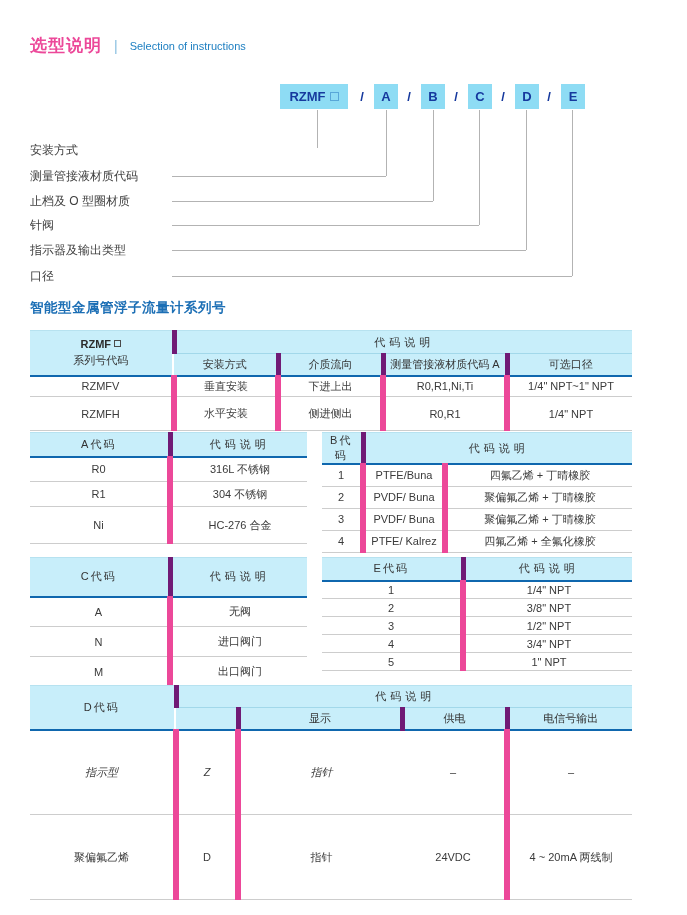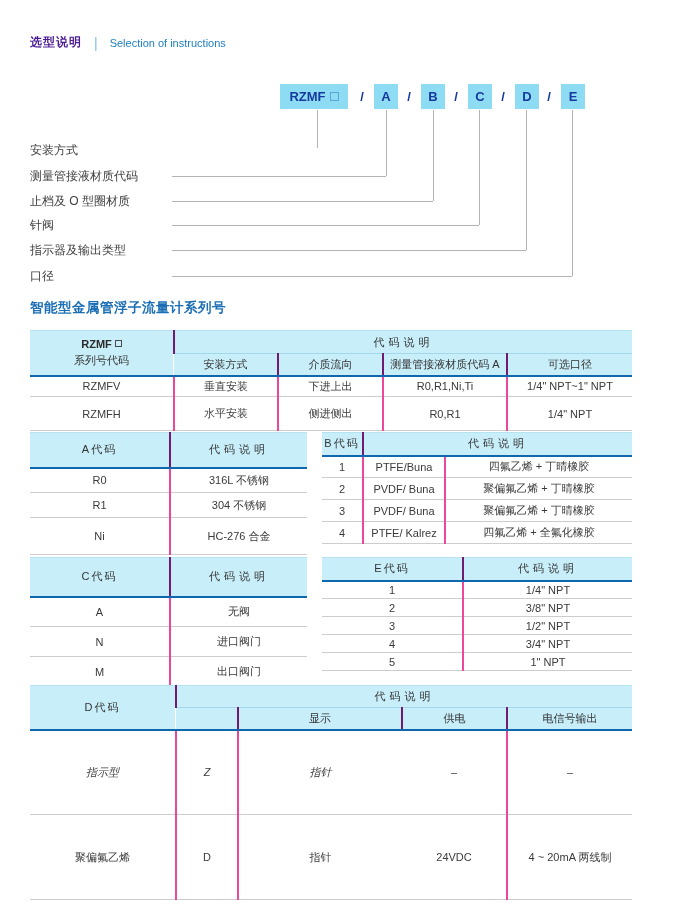--- a/index.html
+++ b/index.html
@@ -1,21 +1,21 @@
 <!DOCTYPE html>
 <html><head>
 <meta charset="utf-8">
 <style>
   * { margin:0; padding:0; box-sizing:border-box; }
   body { background:#e8e8e8; font-family:"Liberation Sans","DejaVu Sans",sans-serif; }
   .page { position:relative; width:687px; height:915px; background:#ffffff; margin:0 auto; overflow:hidden; }
 
   
   .doc-title { position:absolute; left:30px; top:34px; display:flex; align-items:center; gap:12px; }
-  .t-zh { font-size:12px; font-weight:bold; color:#4c1d95; letter-spacing:1px; }
+  .t-zh { font-size:17px; font-weight:bold; color:#ec4899; letter-spacing:1px; }
   .t-sep { font-size:14px; color:#85bcdf; font-weight:normal; }
   .t-en { font-size:11px; color:#2080c2; }
 
   
   .code-box { position:absolute; top:84px; height:25px; background:#8edcf4; color:#16399e;
               font-weight:bold; font-size:13px; display:flex; align-items:center; justify-content:center; }
   .sq { display:inline-block; width:9px; height:9px; border:1.5px solid #58a7d8; margin-left:4px; }
   .sq-dark { width:7px; height:7px; border:1px solid #4a4a4a; margin-left:3px; }
   .slash { position:absolute; top:84px; height:25px; width:12px; color:#16399e; font-weight:bold;
            font-size:13px; display:flex; align-items:center; justify-content:center; }
@@ -23,26 +23,26 @@
   .hline { position:absolute; height:1px; background:#b3b3b3; }
   .diagram-label { position:absolute; left:30px; font-size:12px; color:#3f3f3f; line-height:14px; }
 
   
   .section-title { position:absolute; left:30px; top:299px; font-size:13.5px; font-weight:bold;
                    color:#1c6fb5; letter-spacing:0.5px; }
 
   
   table.t { position:absolute; border-collapse:collapse; table-layout:fixed; font-size:11px; color:#3a3a3a; }
   .t th, .t td { padding:0 2px; text-align:center; vertical-align:middle; font-weight:normal; overflow:hidden; }
-  .t thead th { background:#c8eefa; color:#333; border-left:2px solid #701a75; border-top:1px solid #b7e2f0; }
+  .t thead th { background:#c8eefa; color:#333; border-left:5px solid #701a75; border-top:1px solid #b7e2f0; }
   .t thead tr th:first-child { border-left:none; }
   .t thead tr + tr th { border-top:1px solid #a2d8ea; }
   .t thead tr:last-child th, .t thead th.rs { border-bottom:2px solid #0f67ae; }
   .t tbody td { border-top:1px solid #cdcdcd; }
-  .t tbody td + td { border-left:2px solid #ec4899; }
+  .t tbody td + td { border-left:6px solid #ec4899; }
   .t tbody td.no-left { border-left:none; }
   .t tbody tr:last-child td { border-bottom:1px solid #cdcdcd; }
   .ls1 { letter-spacing:2px; }
   .ls3 { letter-spacing:4px; }
   .hdr-line1 { font-weight:bold; color:#2b2b2b; display:flex; align-items:center; justify-content:center; }
   .hdr-line2 { margin-top:3px; }
 </style>
 </head>
 <body>
 
@@ -133,21 +133,21 @@
       </tr>
     </tbody>
   </table>
 
   <table class="t" style="left:30px;top:432px;width:277px;">
     <colgroup>
         <col style="width:140px">
         <col style="width:137px">
       </colgroup>
     <thead>
-      <tr style="height:35px;">
+      <tr style="height:24px;">
         <th class="ls1">A代码</th>
         <th class="ls3">代码说明</th>
       </tr>
     </thead>
     <tbody>
       <tr style="height:25px;">
         <td>R0</td>
         <td>316L 不锈钢</td>
       </tr>
       <tr style="height:25px;">

